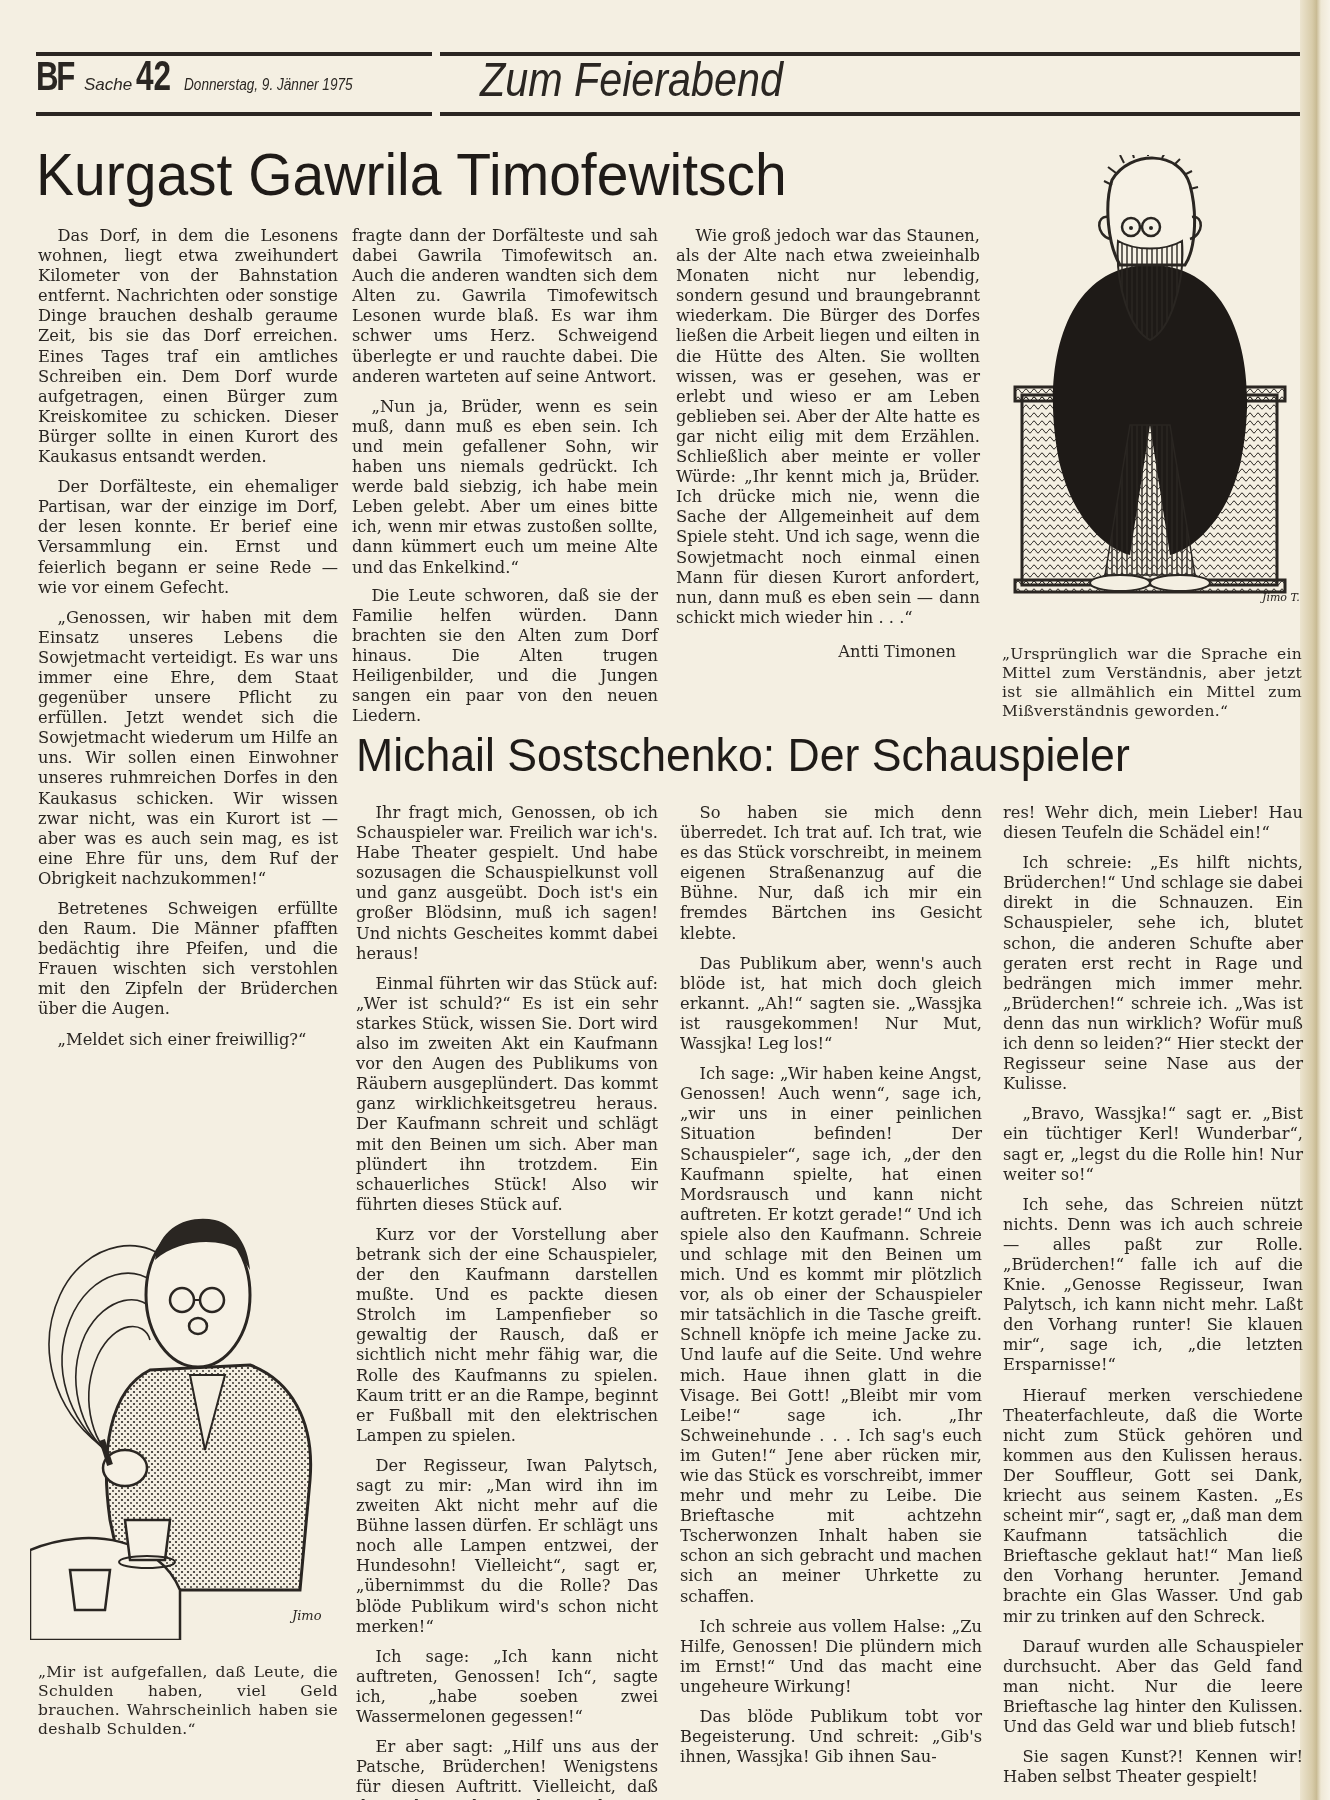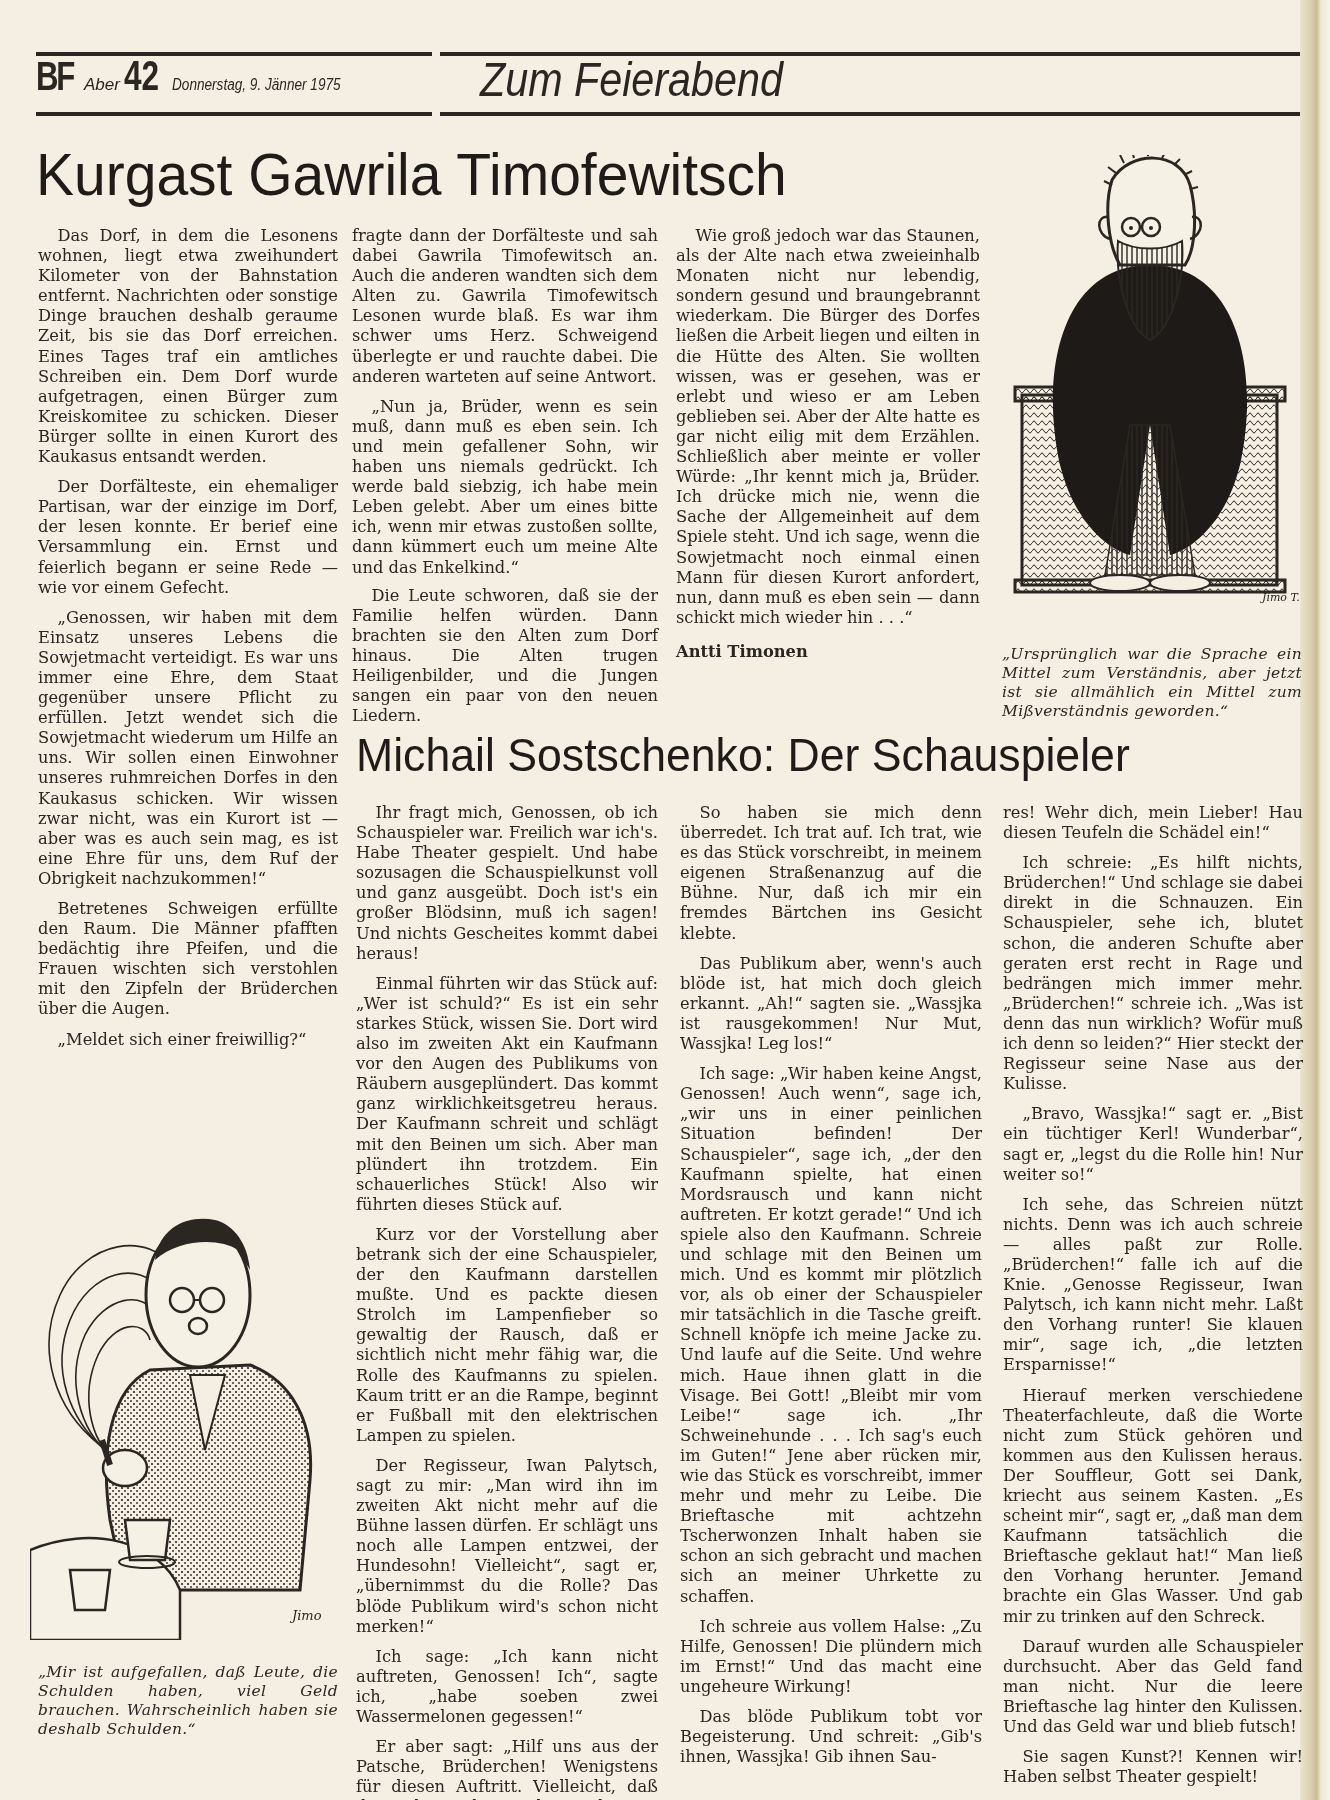--- a/index.html
+++ b/index.html
@@ -29,40 +29,40 @@
   .h1 { left: 36px; top: 140px; font-size: 60px; transform: scaleX(0.95); }
   .h2 { left: 356px; top: 728px; font-size: 46px; transform: scaleX(0.97); }
 
   .col {
     position: absolute; font-size: 16.3px; line-height: 20.1px; text-align: justify;
     hyphens: manual;
   }
   .col p { margin: 8px 0 10px 0; text-indent: 1.2em; }
   .col p.noindent { text-indent: 0; }
   .col p.tight { margin-bottom: 2px; }
-  .byline { text-align: left; margin-top: 14px !important; text-indent: 0 !important; padding-right: 24px; font-weight: bold; }
+  .byline { text-align: right; margin-top: 14px !important; text-indent: 0 !important; padding-right: 24px; }
   .caption {
-    position: absolute; font-style: italic; font-size: 15.5px; line-height: 19px; text-align: justify;
+    position: absolute; font-size: 15.5px; line-height: 19px; text-align: justify;
     font-family: "DejaVu Serif", serif; letter-spacing: 0.3px;
   }
   .illustration { position: absolute; }
 </style>
 </head>
 <body>
 
 <div class="page-edge"></div>
 
 <div class="rule" style="left:36px; top:52px; width:396px;"></div>
 <div class="rule" style="left:440px; top:52px; width:860px;"></div>
 <div class="rule" style="left:36px; top:112px; width:396px;"></div>
 <div class="rule" style="left:440px; top:112px; width:860px;"></div>
 
 <div class="masthead">
   <span class="mh-bf">BF</span>
-  <span class="mh-seite">Aber</span>
+  <span class="mh-seite">Sache</span>
   <span class="mh-num">42</span>
   <span class="mh-date">Donnerstag, 9. Jänner 1975</span>
 </div>
 <div class="mh-section">Zum Feierabend</div>
 
 <div class="headline h1">Kurgast Gawrila Timofewitsch</div>
 
 <div class="col" style="left:38px; top:218px; width:300px;">
   <p>Das Dorf, in dem die Lesonens wohnen, liegt etwa zweihundert Kilometer von der Bahnstation entfernt. Nachrichten oder sonstige Dinge brauchen deshalb geraume Zeit, bis sie das Dorf erreichen. Eines Tages traf ein amtliches Schreiben ein. Dem Dorf wurde aufgetragen, einen Bürger zum Kreiskomitee zu schicken. Dieser Bürger sollte in einen Kurort des Kaukasus entsandt werden.</p>
   <p>Der Dorfälteste, ein ehemaliger Partisan, war der einzige im Dorf, der lesen konnte. Er berief eine Versammlung ein. Ernst und feierlich begann er seine Rede — wie vor einem Gefecht.</p>

